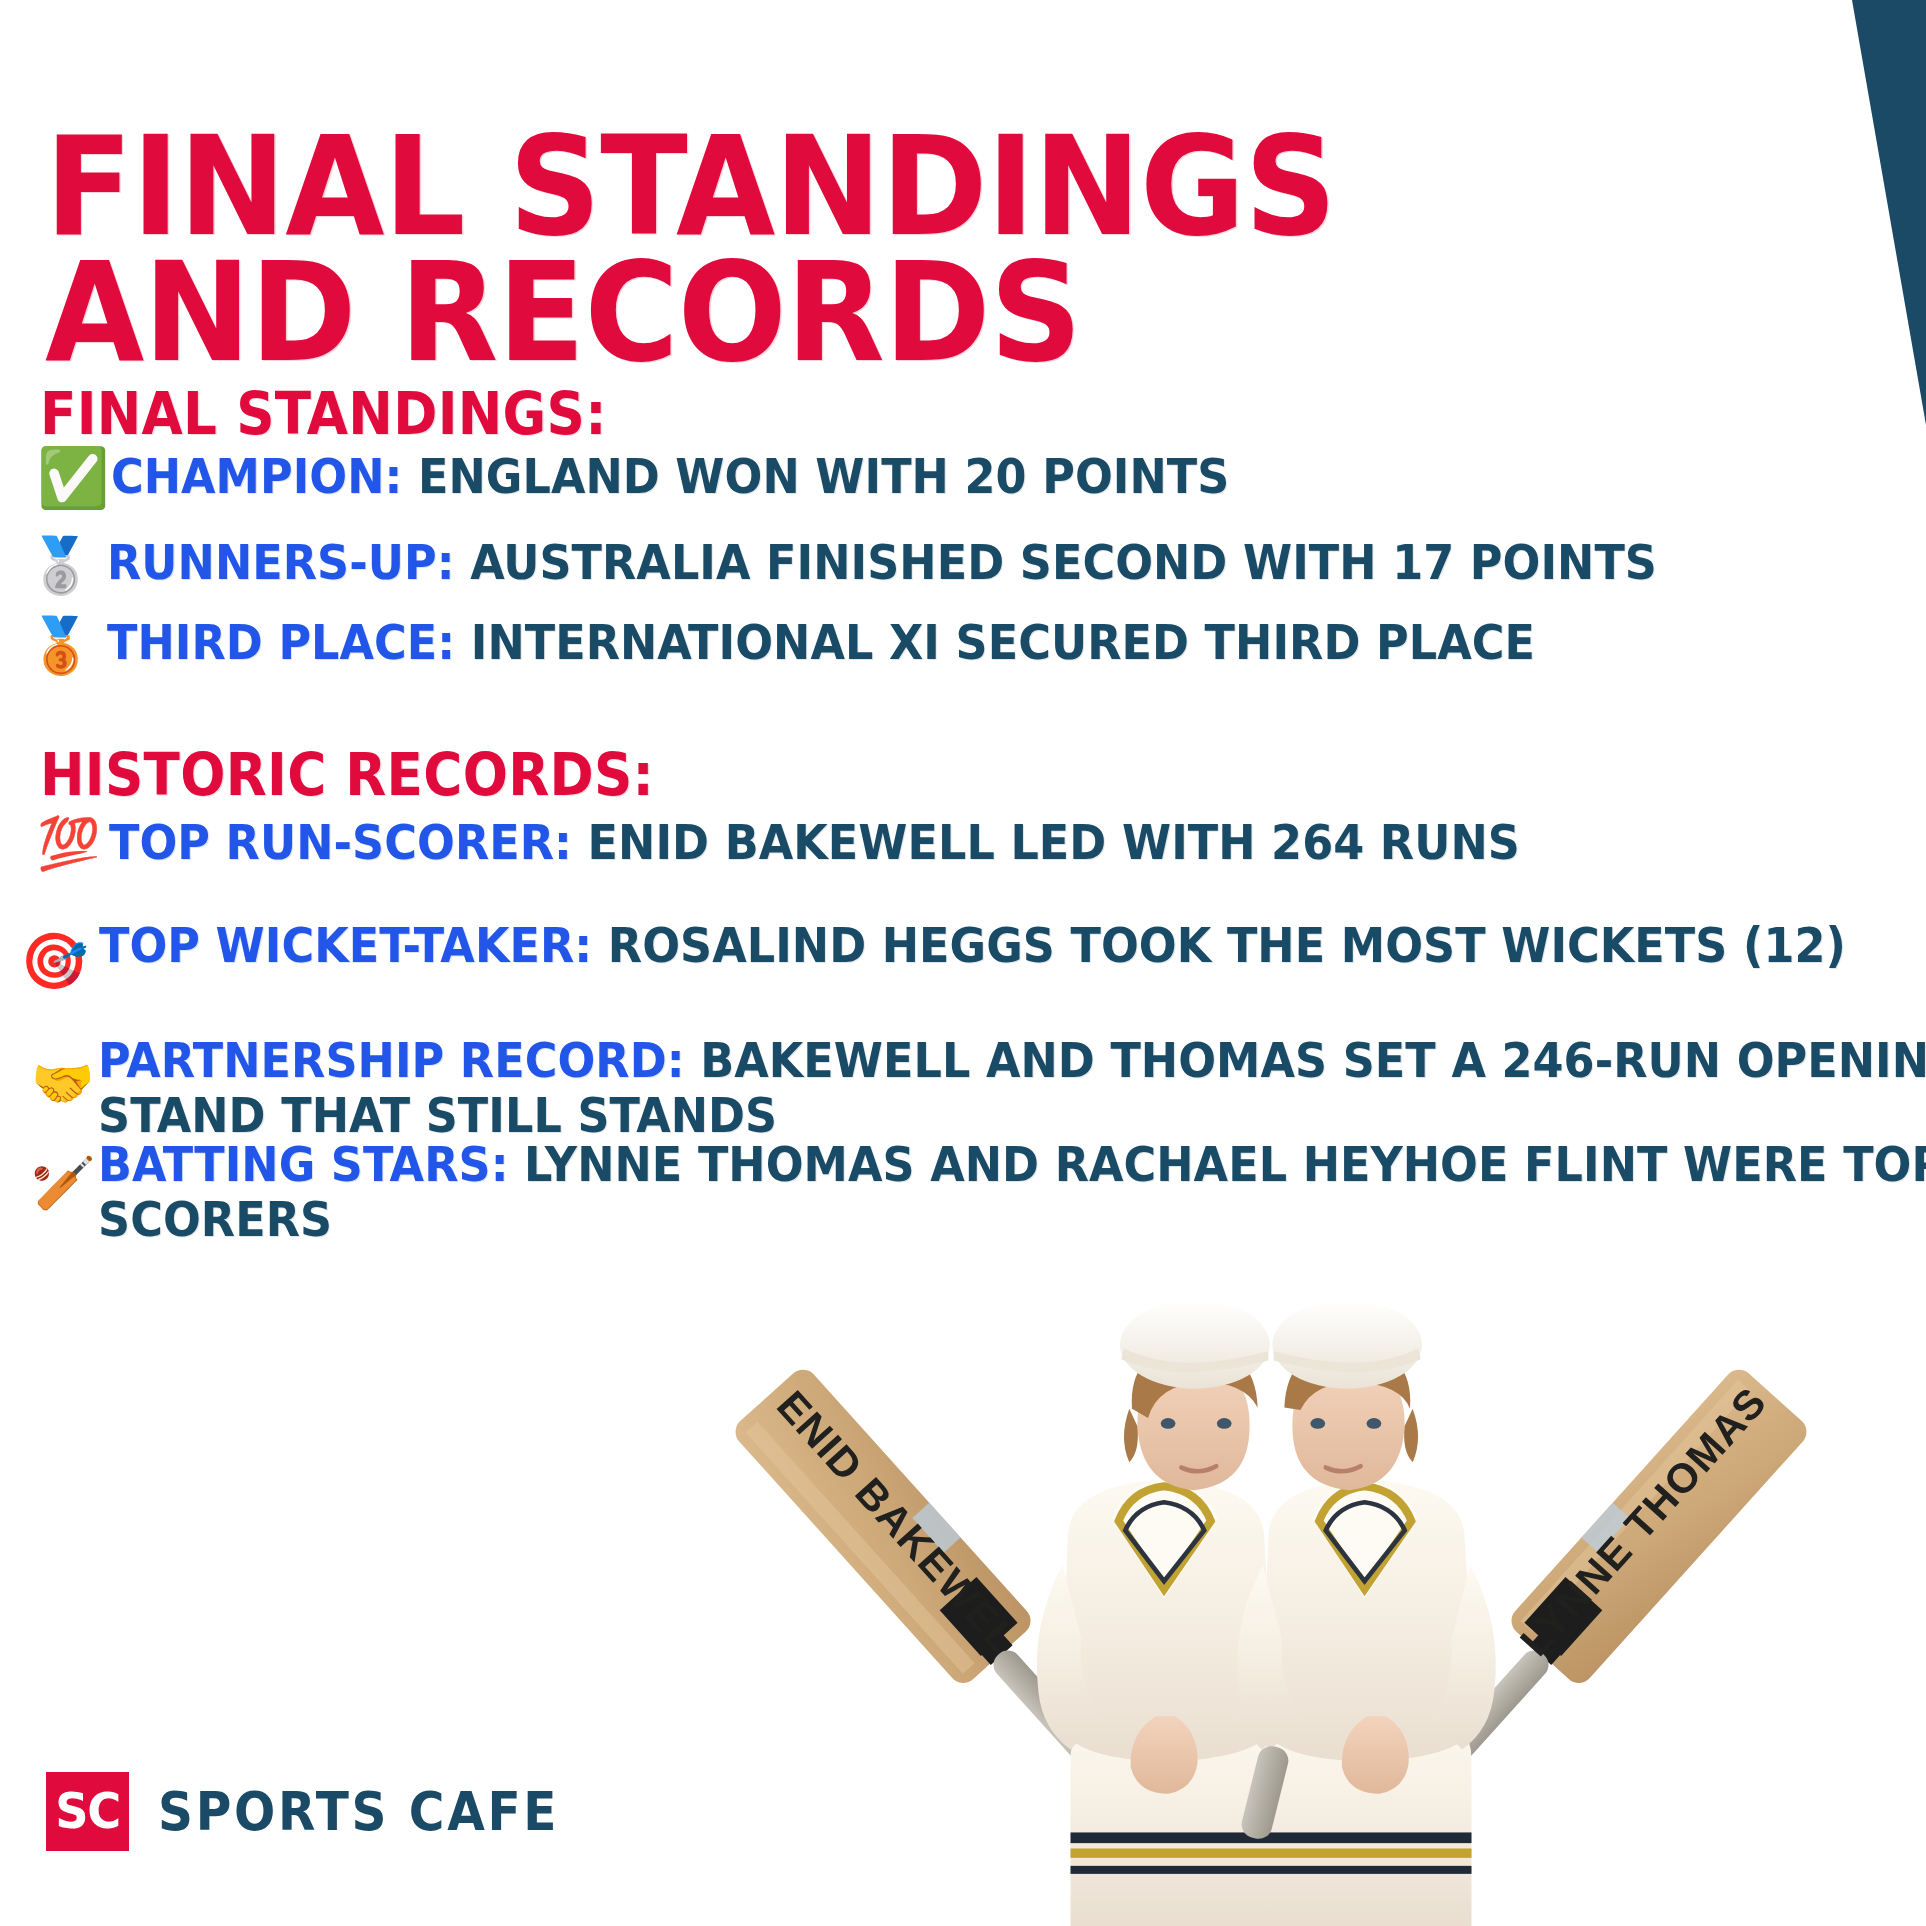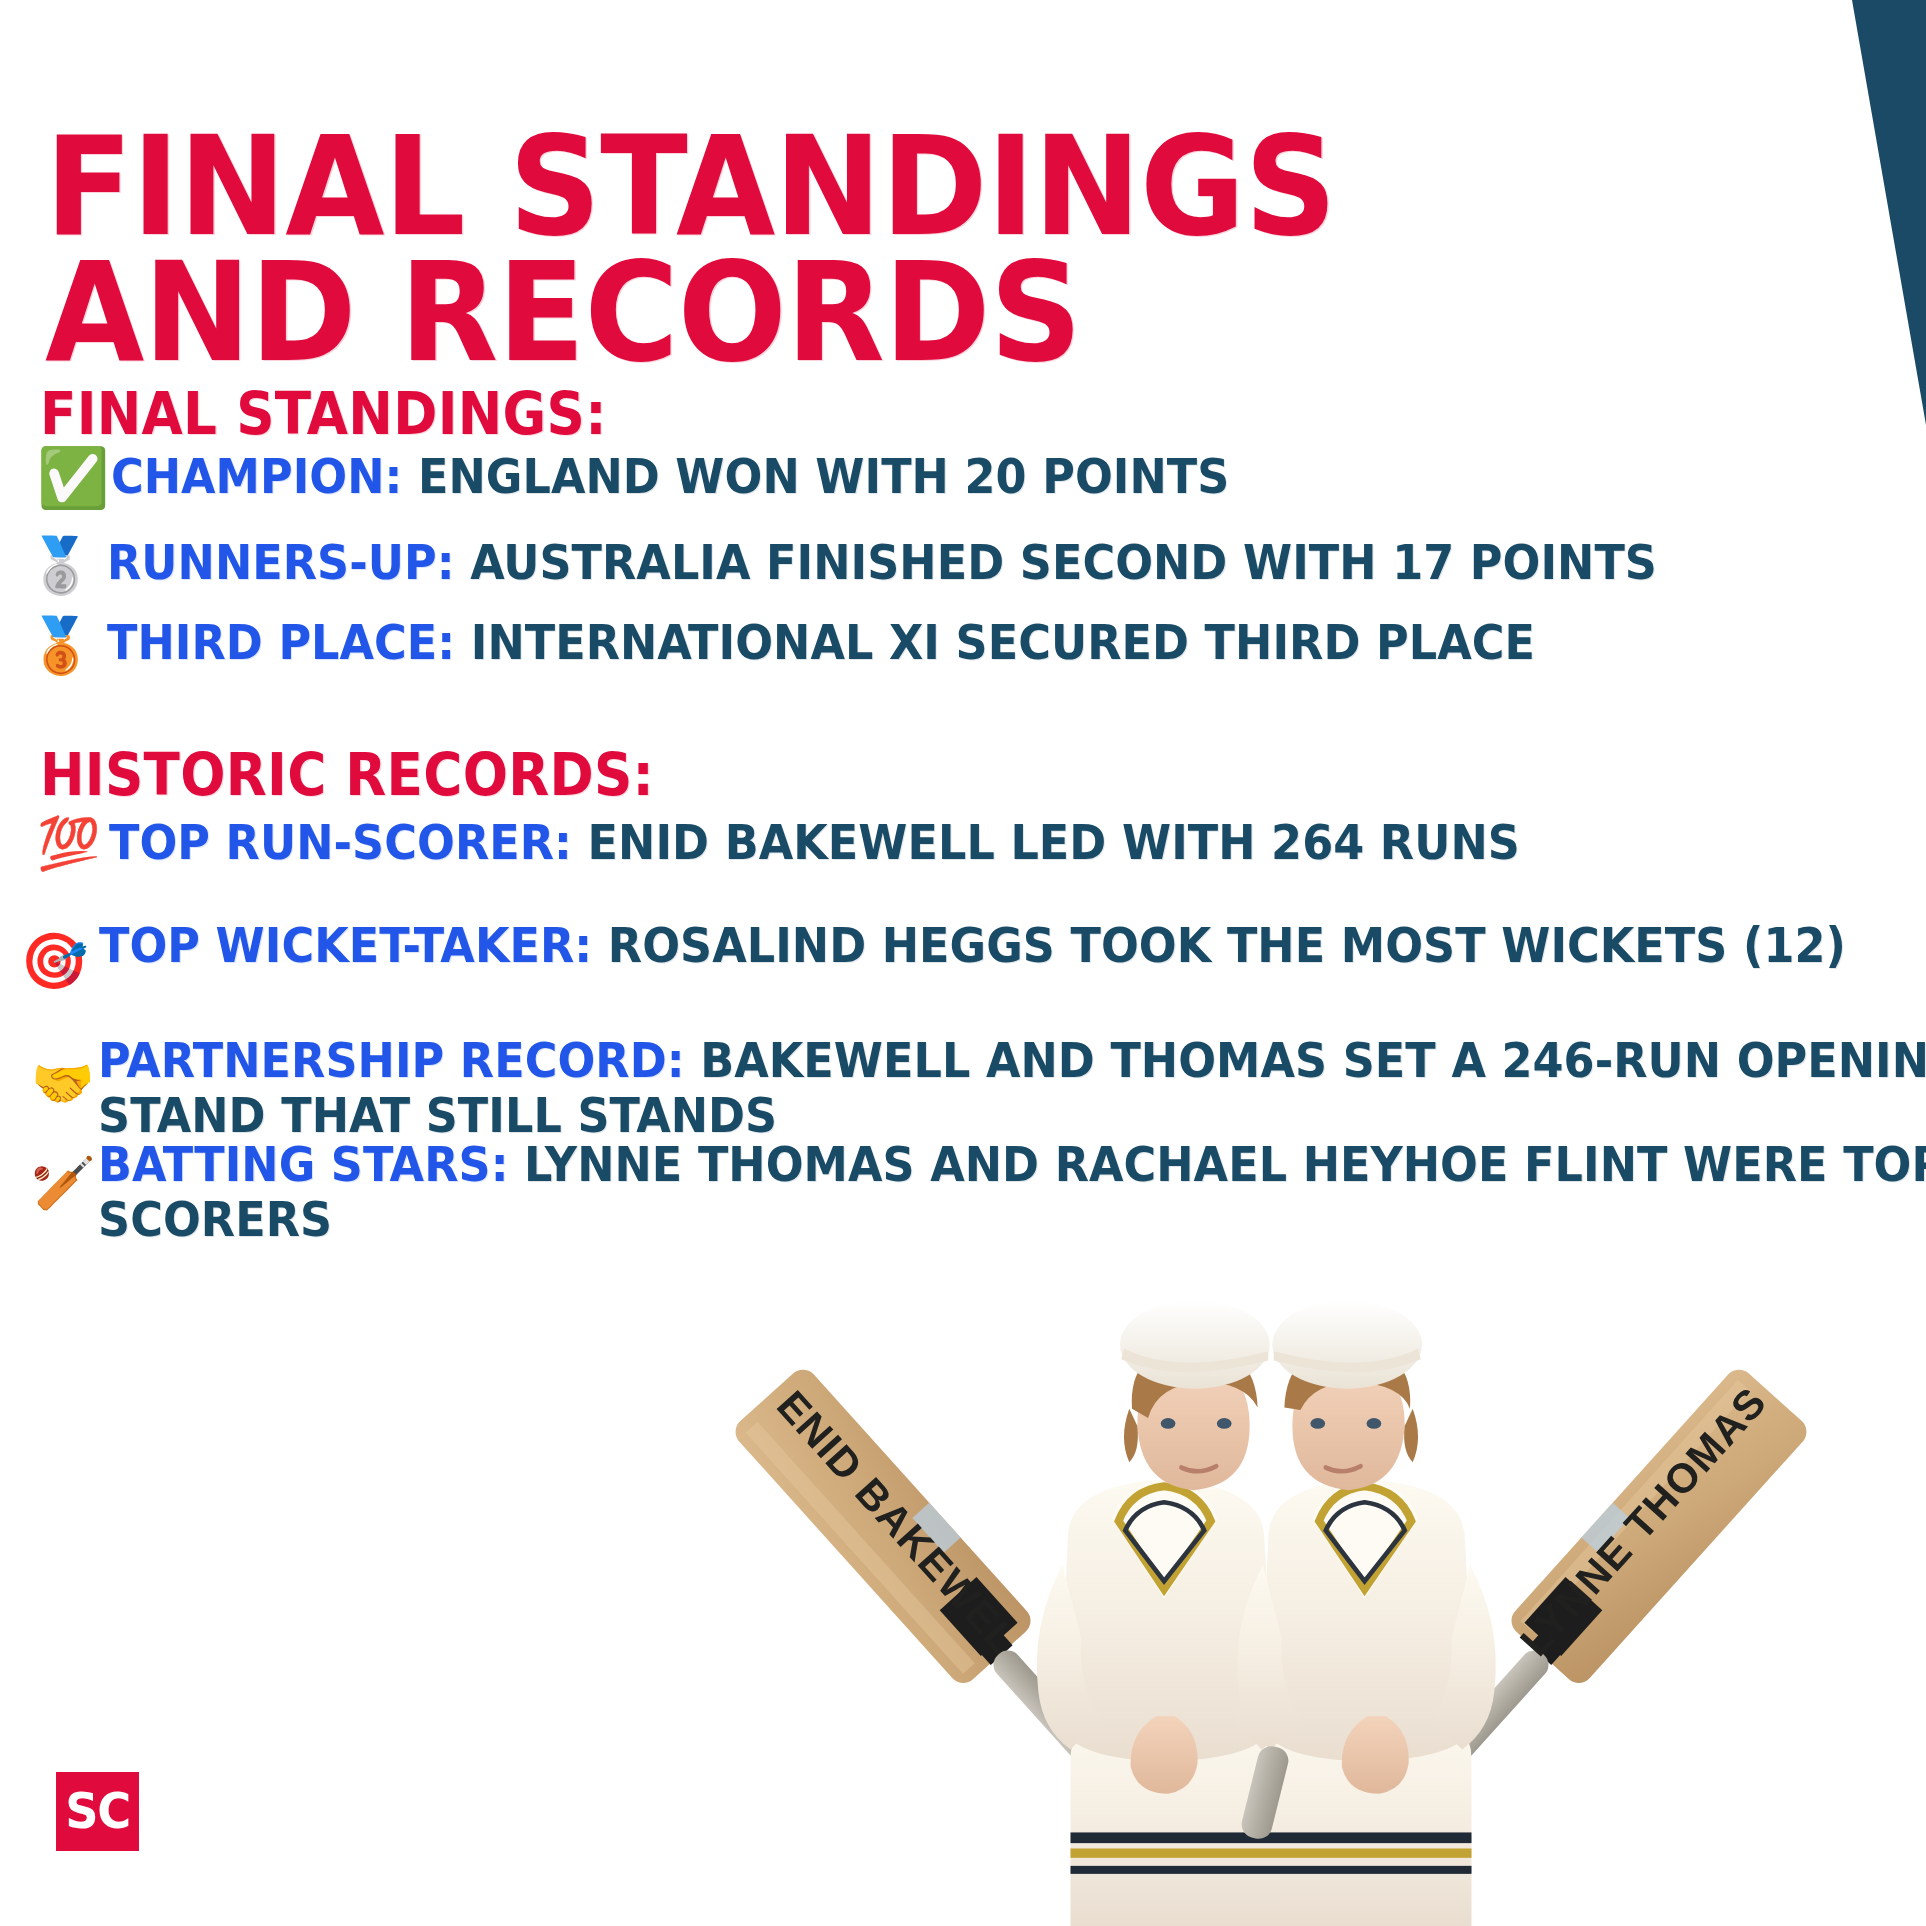--- a/index.html
+++ b/index.html
@@ -122,21 +122,21 @@
     top: 1251px;
     width: 1150px;
     height: 675px;
     z-index: 2;
   }
   #cricketers svg { width: 100%; height: 100%; display: block; }
 
   
   #brand-logo {
     position: absolute;
-    left: 58px;
+    left: 48px;
     bottom: 75px;
     display: flex;
     align-items: center;
     z-index: 4;
   }
   #brand-mark {
     width: 79px;
     height: 79px;
     background: #e00a3c;
     display: flex;
@@ -321,14 +321,15 @@
       <path d="M942 324 Q968 336 994 322" stroke="#b8806a" stroke-width="7" fill="none" stroke-linecap="round"></path>
       <path d="M1004 696 Q964 720 966 772 Q976 812 1022 812 Q1060 806 1066 766 Q1068 718 1032 696 Z" fill="url(#gSkin)"></path>
     </g>
 
     <rect x="828" y="740" width="46" height="140" rx="20" fill="url(#gHandle)" transform="rotate(14 850 810)"></rect>
   </svg>
 </div>
 
 <div id="brand-logo">
   <div id="brand-mark">SC</div>
+  <div id="brand-wordmark">SPORTS CAFE</div>
 </div>
 
 
 </body></html>

